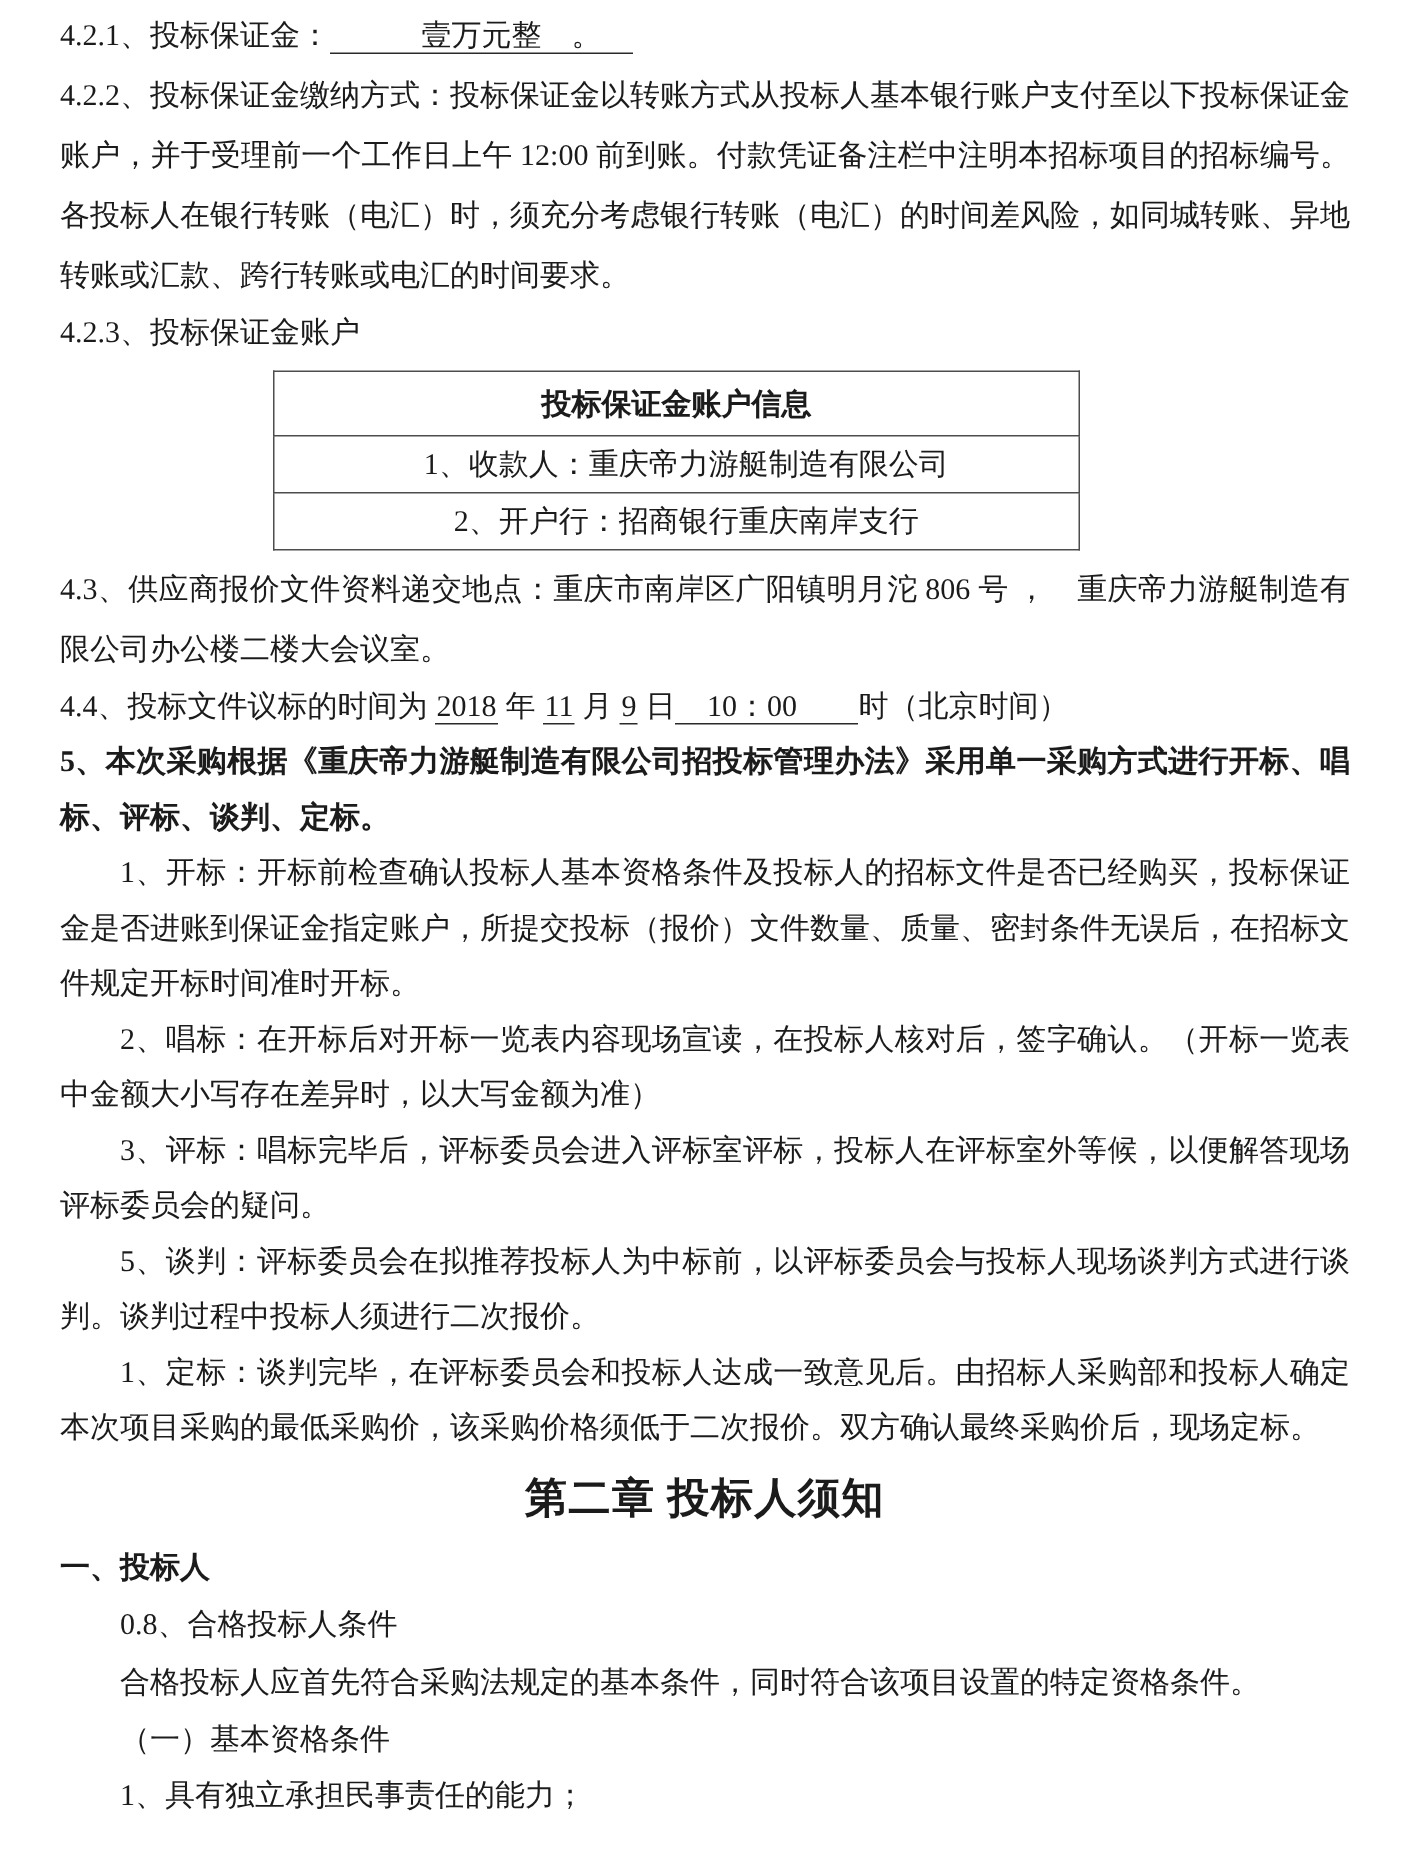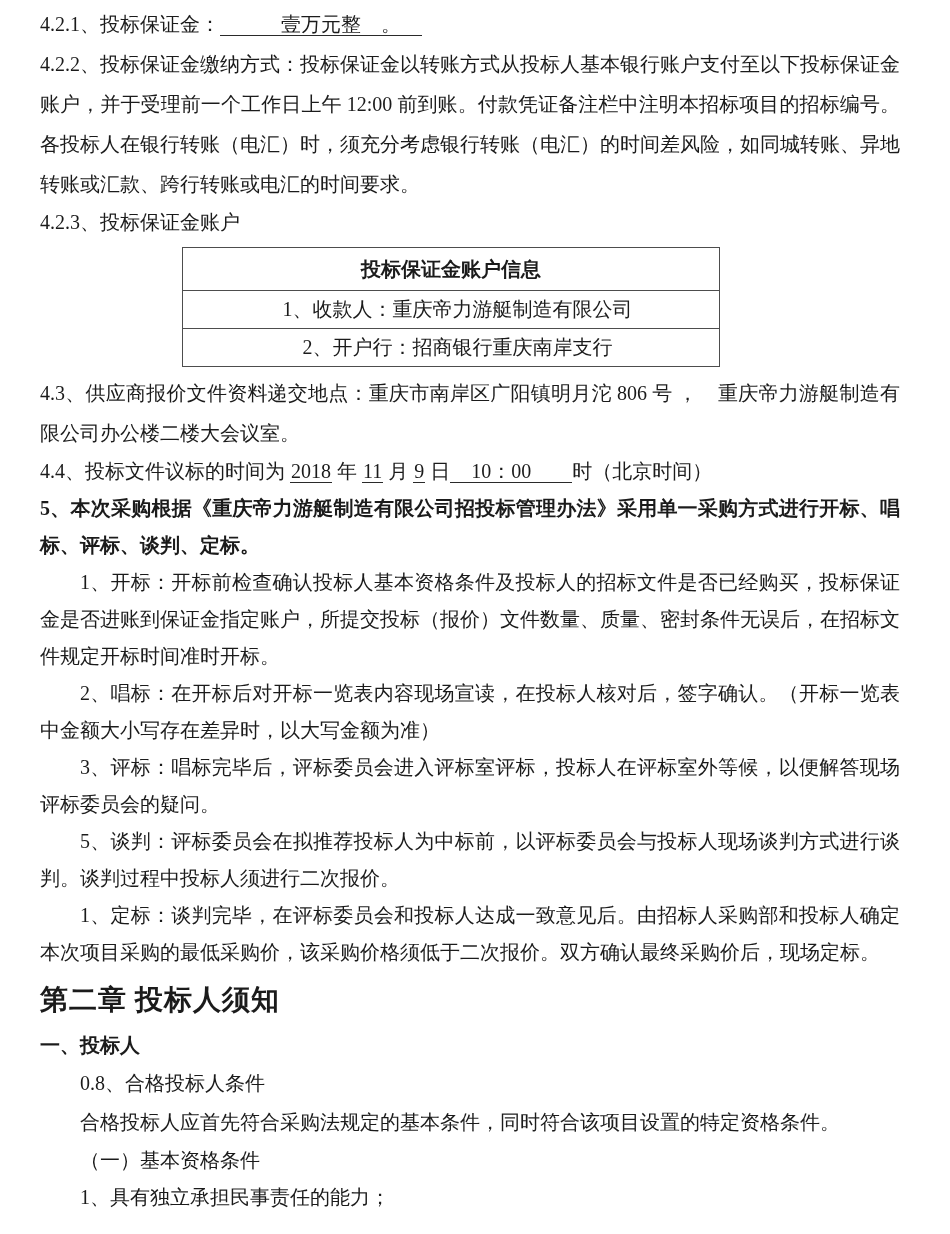--- a/index.html
+++ b/index.html
@@ -46,20 +46,21 @@
     font-weight:bold;
   }
   table.acct td {
     height:35px;
     text-align:center;
     padding-left:14px;
   }
   .chapter {
     font-size:28px;
     font-weight:bold;
+    text-align:center;
     margin:8px 0 4px 0;
     line-height:42px;
     letter-spacing:1px;
   }
 </style>
 </head>
 <body>
 
 <div class="page">
 

